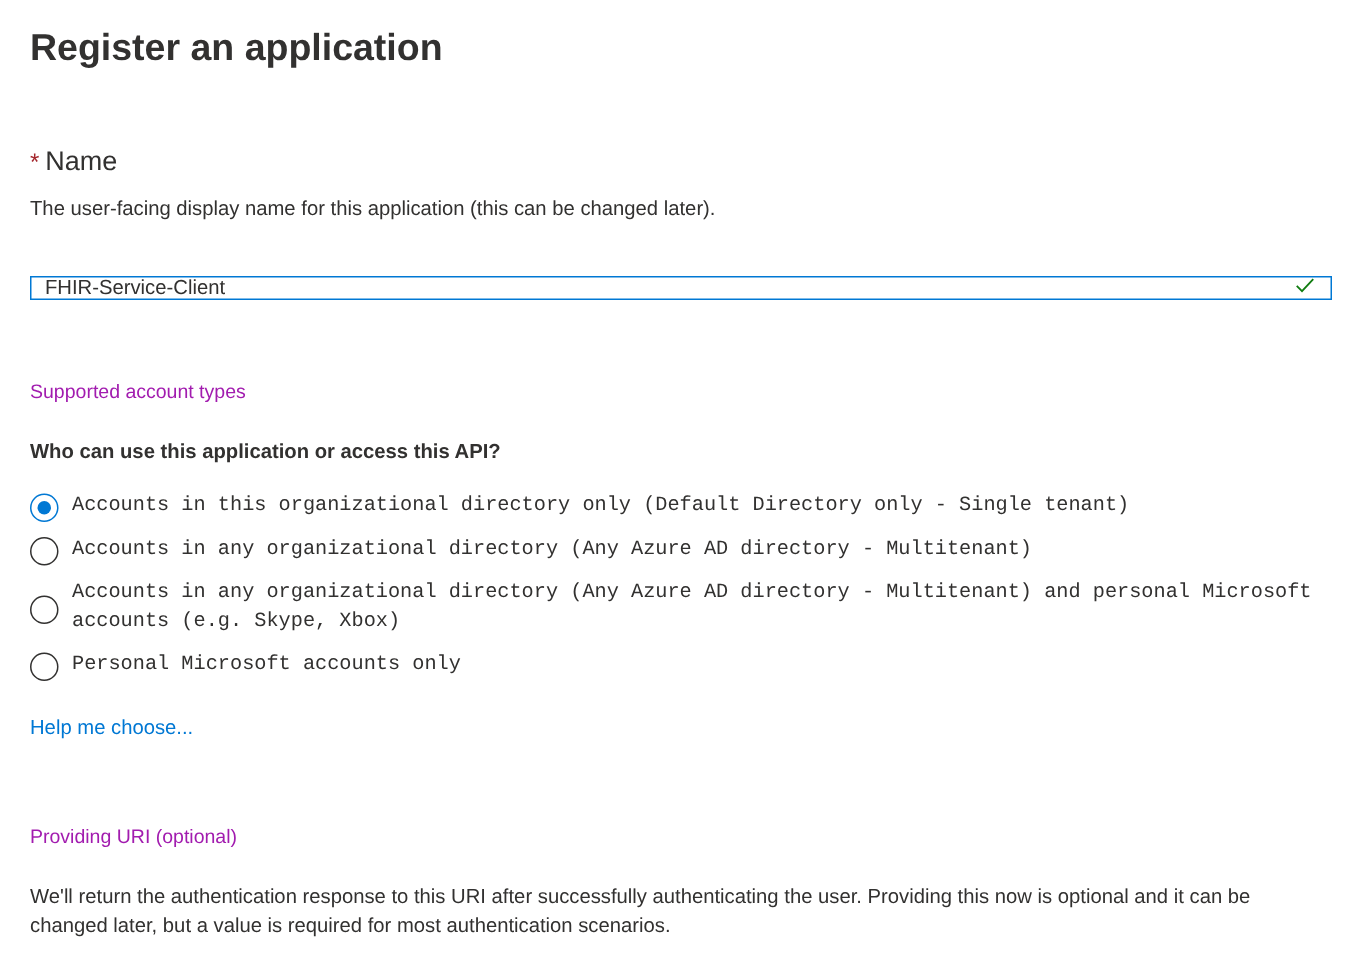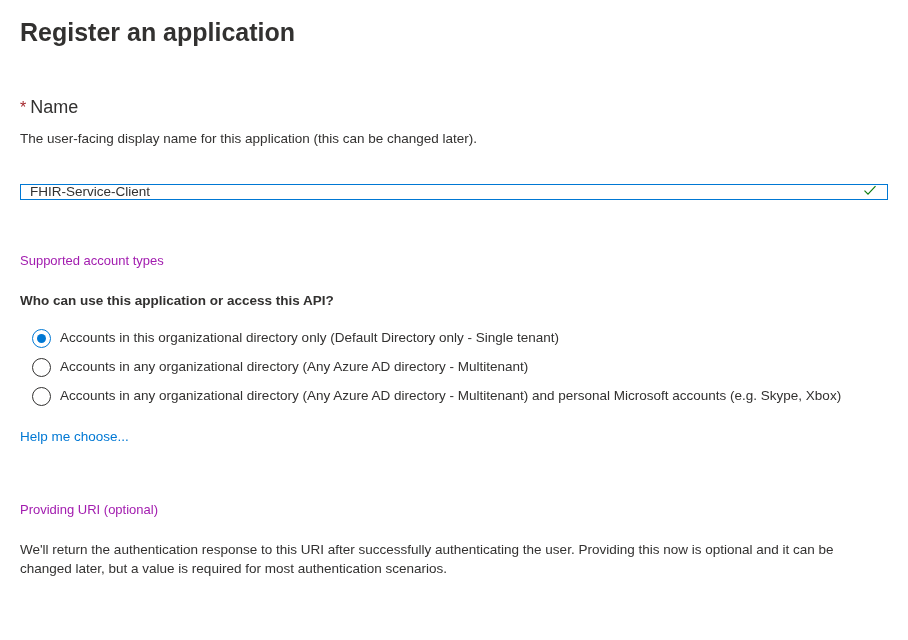--- a/index.html
+++ b/index.html
@@ -61,22 +61,23 @@
       font-weight: 400;
       margin: 0 0 22px 0;
       color: #a21caf;
     }
     .question {
       font-weight: 600;
       margin: 0 0 18px 0;
       font-size: 13.5px;
     }
     .radio-list {
-      margin: 12px;
+      margin: 0;
       padding: 0;
+      font-family: Liberation Mono, monospace;
     }
     .radio-row {
       display: flex;
       align-items: center;
       margin-bottom: 10px;
       cursor: pointer;
     }
     .radio-outer {
       width: 19px;
       height: 19px;
@@ -142,18 +143,22 @@
     <span class="radio-label">Accounts in this organizational directory only (Default Directory only - Single tenant)</span>
   </div>
   <div class="radio-row">
     <span class="radio-outer"></span>
     <span class="radio-label">Accounts in any organizational directory (Any Azure AD directory - Multitenant)</span>
   </div>
   <div class="radio-row">
     <span class="radio-outer"></span>
     <span class="radio-label">Accounts in any organizational directory (Any Azure AD directory - Multitenant) and personal Microsoft accounts (e.g. Skype, Xbox)</span>
   </div>
+  <div class="radio-row">
+    <span class="radio-outer"></span>
+    <span class="radio-label">Personal Microsoft accounts only</span>
+  </div>
 </div>
 
 <div class="help-link">Help me choose...</div>
 
 <div class="section-title">Providing URI (optional)</div>
 <p class="redirect-desc">We'll return the authentication response to this URI after successfully authenticating the user. Providing this now is optional and it can be changed later, but a value is required for most authentication scenarios.</p>
 
 </body></html>

